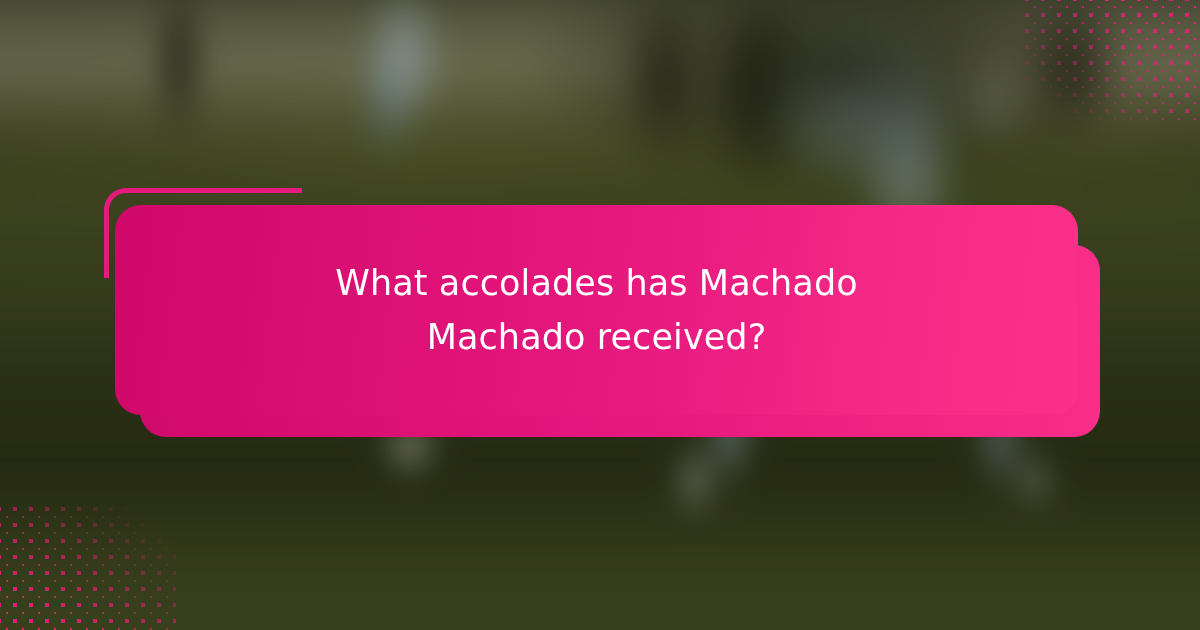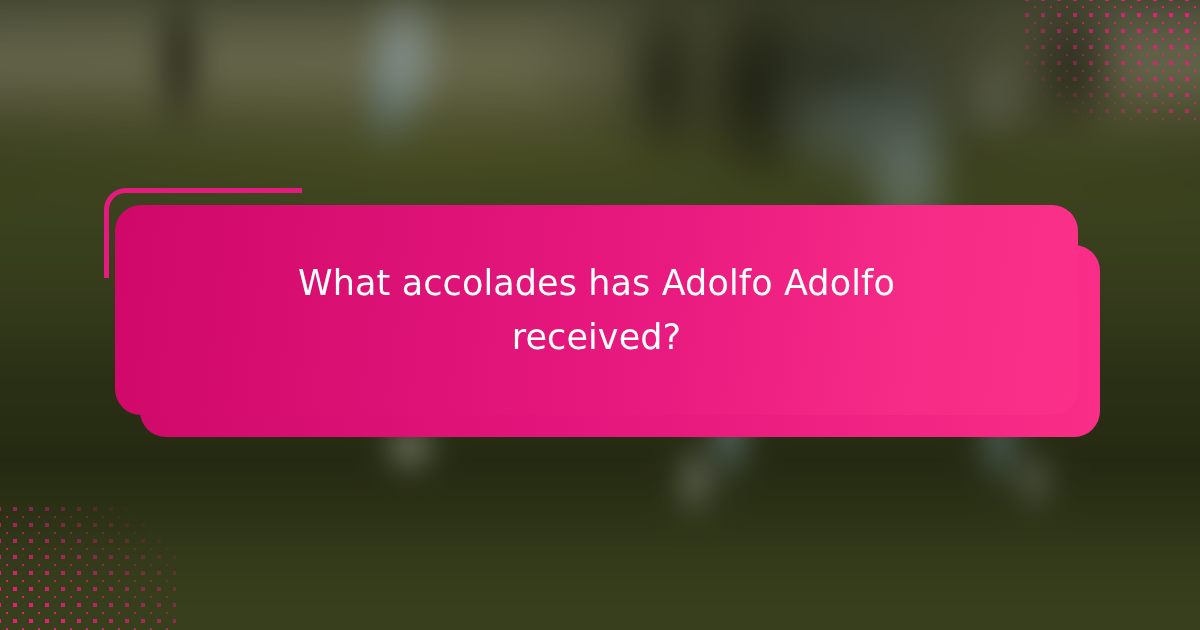--- a/index.html
+++ b/index.html
@@ -166,17 +166,17 @@
   <div class="bg-lower"></div>
   <div class="bg-darken"></div>
 
   <div class="dots dots-tr"></div>
   <div class="dots dots-bl"></div>
 
   <div class="card-group">
     <div class="bracket"></div>
     <div class="card-shadow-layer"></div>
     <div class="card-main">
-      <p class="question">What accolades has Adolfo Adolfo received?</p>
+      <p class="question">What accolades has Machado Machado received?</p>
     </div>
   </div>
 
 </div>
 
 </body></html>

